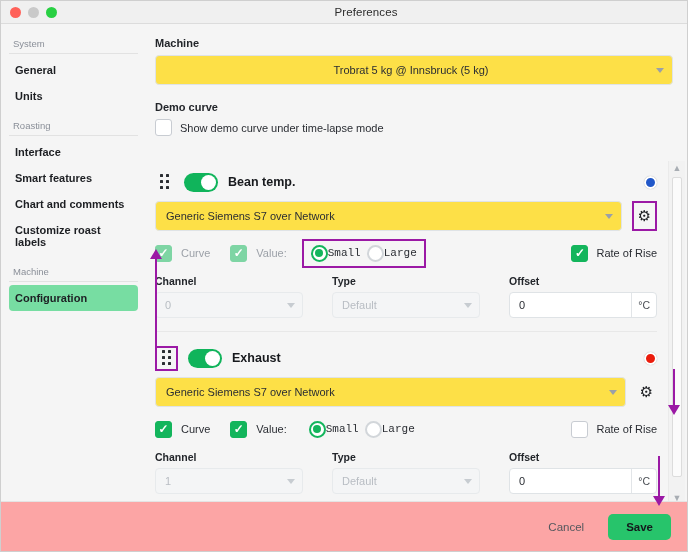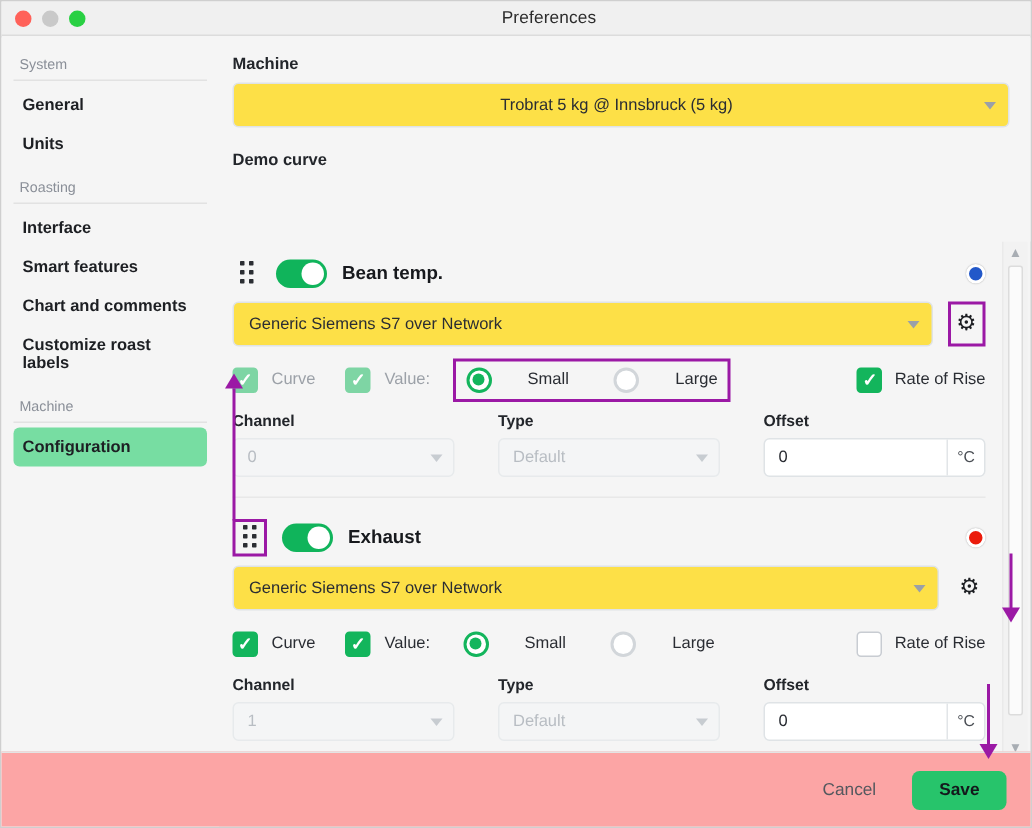--- a/index.html
+++ b/index.html
@@ -136,22 +136,23 @@
   .device-row { display: flex; align-items: center; gap: 10px; margin-top: 4px; }
   .device-row .select-box { flex: 1; }
   .gear-wrap { padding: 4px; }
   .gear-wrap.hl { border: 2px solid #9b19a5; }
   .gear { font-size: 15px; color: #1d1f23; line-height: 1; }
 
   .opt-row {
     display: flex; align-items: center; gap: 9px; margin-top: 9px; height: 26px;
   }
   .radio-group {
-    display: flex; align-items: center; gap: 24px;
+    display: flex; align-items: center; gap: 0;
     padding: 4px 7px;
+    font-family: Liberation Mono, monospace;
   }
   .radio-group.hl { border: 2px solid #9b19a5; margin: -2px 0; }
   .radio {
     width: 17px; height: 17px; border-radius: 50%;
     border: 2px solid #d2d6da; background: #fff; flex: none;
     display: flex; align-items: center; justify-content: center;
   }
   .radio.on { border-color: #13b55c; }
   .radio.on::after {
     content: ""; width: 8px; height: 8px; border-radius: 50%; background: #13b55c;
@@ -261,20 +262,24 @@
   </div>
 
   <div class="main" style="bottom:auto;height:136px;">
     <div class="field-label">Machine</div>
     <div class="select-box centered">
       <span class="val">Trobrat 5 kg @ Innsbruck (5 kg)</span>
       <span class="caret"></span>
     </div>
 
     <div class="field-label" style="margin-top:16px;">Demo curve</div>
+    <div class="demo-row">
+      <span class="chk"></span>
+      <span class="chk-label">Show demo curve under time-lapse mode</span>
+    </div>
   </div>
 
   <div class="panel">
     <div class="panel-inner">
 
       <div class="chan-head">
         <span class="grip-wrap">
           <span class="grip">
             <i></i>
               <i></i>

